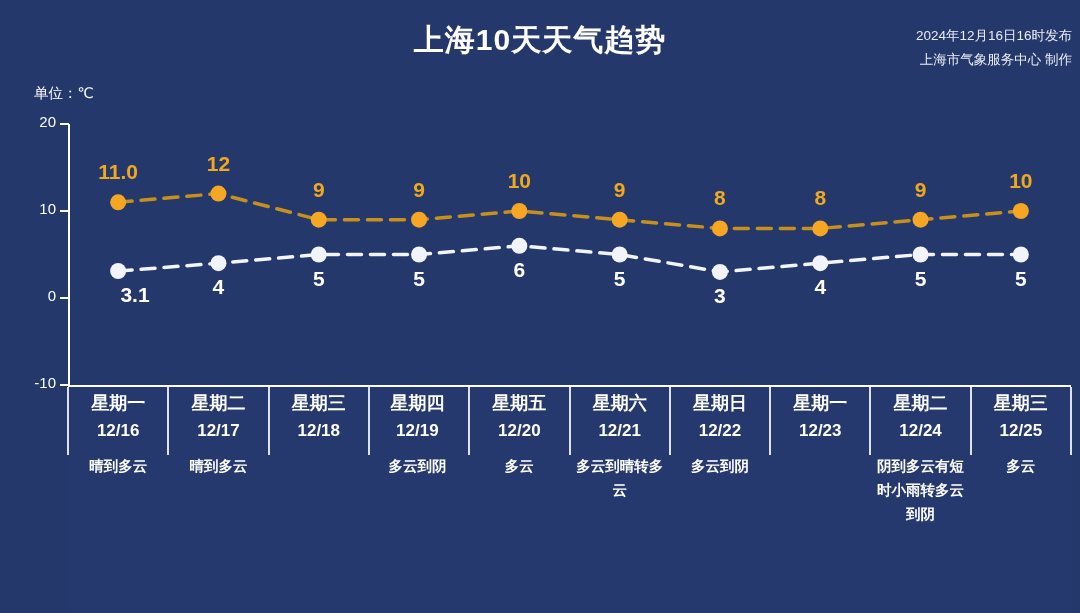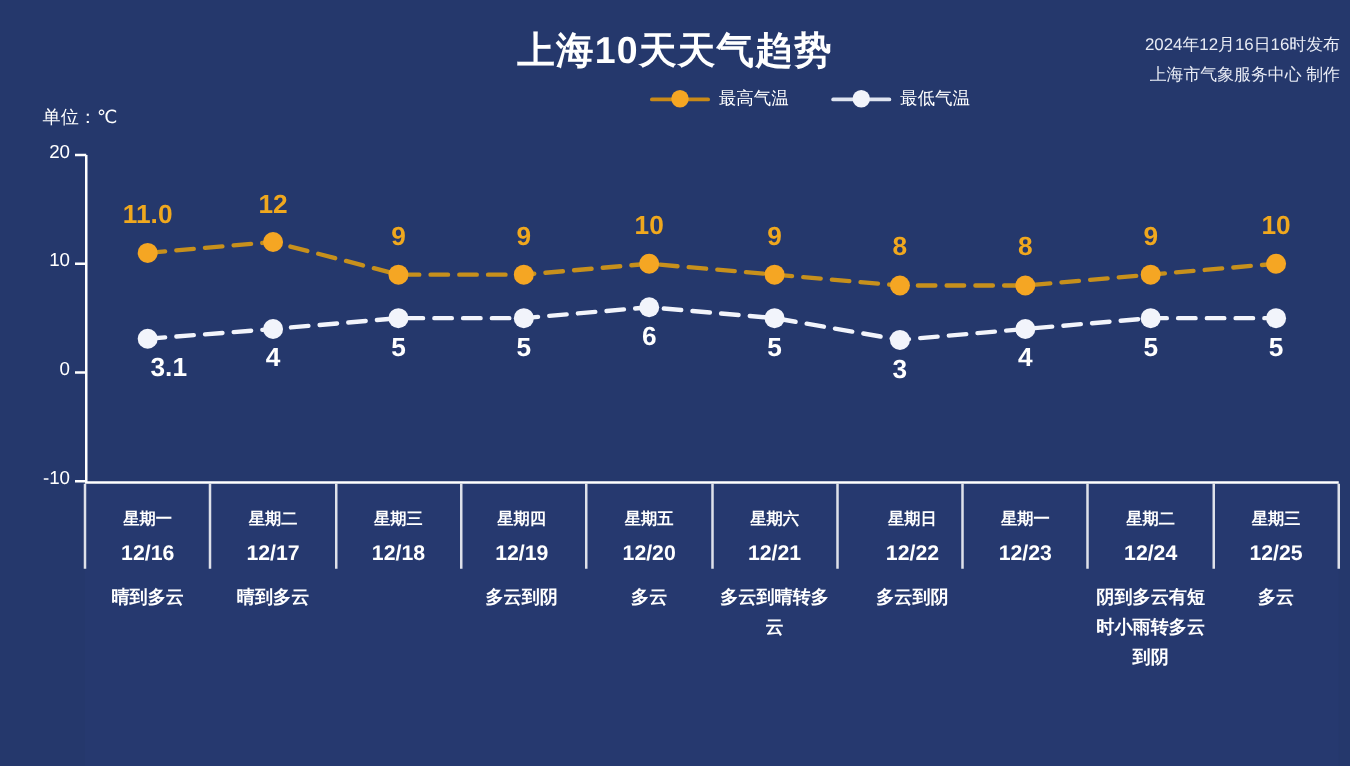--- a/index.html
+++ b/index.html
@@ -82,21 +82,21 @@
   }
   .pt-label.high{color:#f0a81e;}
   .pt-label.low{color:#ffffff;}
 
   
   .xcol{
     position:absolute;top:392px;
     text-align:center;
   }
   .xcol .wk{
-    font-size:13px;font-weight:bold;color:#ffffff;margin-top:12px;
+    font-size:18px;font-weight:bold;color:#ffffff;margin-top:0;
     line-height:22px;white-space:nowrap;
   }
   .xcol .dt{
     font-size:17px;font-weight:bold;color:#ffffff;margin-top:6px;
     line-height:22px;white-space:nowrap;
   }
   .xcol .desc{
     font-size:14.5px;font-weight:bold;color:#ffffff;margin-top:12px;
     line-height:24px;
   }
@@ -106,36 +106,20 @@
 
 <div class="chart-root">
 
   <div class="title">上海10天天气趋势</div>
 
   <div class="pub-block">
     <div class="pub-line">2024年12月16日16时发布</div>
     <div class="pub-line">上海市气象服务中心 制作</div>
   </div>
 
-  <div class="legend">
-    <div class="legend-item">
-      <span class="legend-swatch">
-        <span class="lsline" style="background:#c98a18"></span>
-        <span class="lsdot" style="background:#f5a623"></span>
-      </span>
-      <span class="legend-label">最高气温</span>
-    </div>
-    <div class="legend-item">
-      <span class="legend-swatch">
-        <span class="lsline" style="background:#dfe4f0"></span>
-        <span class="lsdot" style="background:#f2f4fb"></span>
-      </span>
-      <span class="legend-label">最低气温</span>
-    </div>
-  </div>
 
   <div class="unit">单位：℃</div>
 
   <div class="plot">
     <div class="bottom-panel"></div>
     <div class="yaxis-line"></div>
     <div class="xaxis-line"></div>
 
     <div id="yticks">
         <div class="ytick" style="top: 123px;"></div>
@@ -233,21 +217,21 @@
         <div class="xcol" style="left: 469.2px; width: 100.3px;">
           <div class="wk">星期五</div>
           <div class="dt">12/20</div>
           <div class="desc">多云</div>
         </div>
         <div class="xcol" style="left: 569.5px; width: 100.3px;">
           <div class="wk">星期六</div>
           <div class="dt">12/21</div>
           <div class="desc">多云到晴转多云</div>
         </div>
-        <div class="xcol" style="left: 669.8px; width: 100.3px; padding-left: 10px;">
+        <div class="xcol" style="left: 669.8px; width: 100.3px;">
           <div class="wk">星期日</div>
           <div class="dt">12/22</div>
           <div class="desc">多云到阴</div>
         </div>
         <div class="xcol" style="left: 770.1px; width: 100.3px;">
           <div class="wk">星期一</div>
           <div class="dt">12/23</div>
         </div>
         <div class="xcol" style="left: 870.4px; width: 100.3px;">
           <div class="wk">星期二</div>

